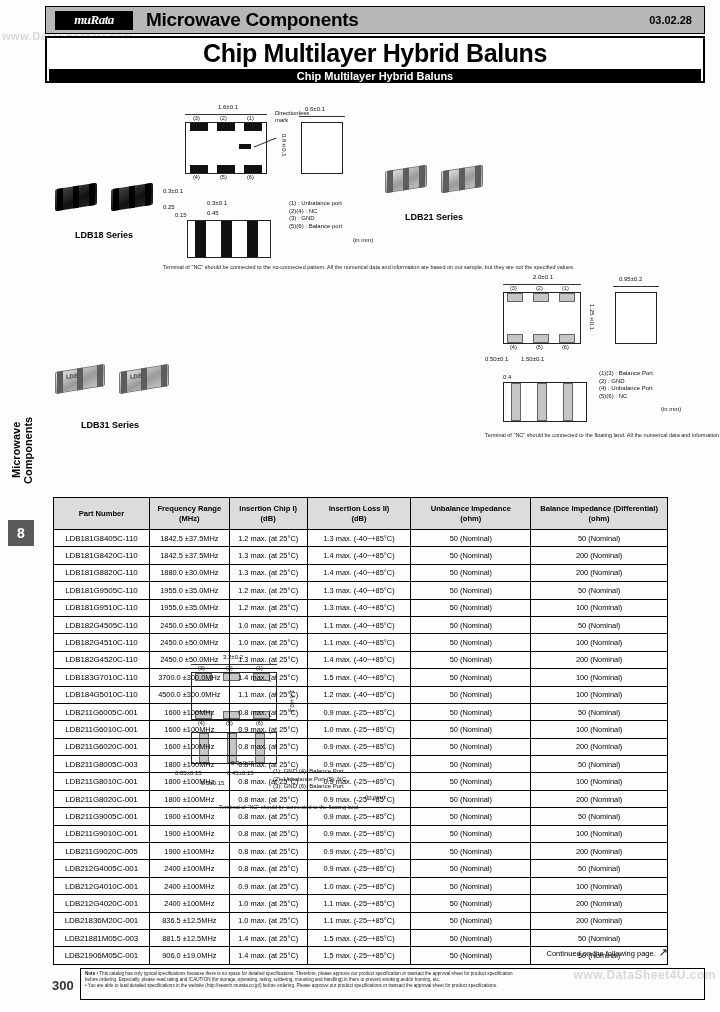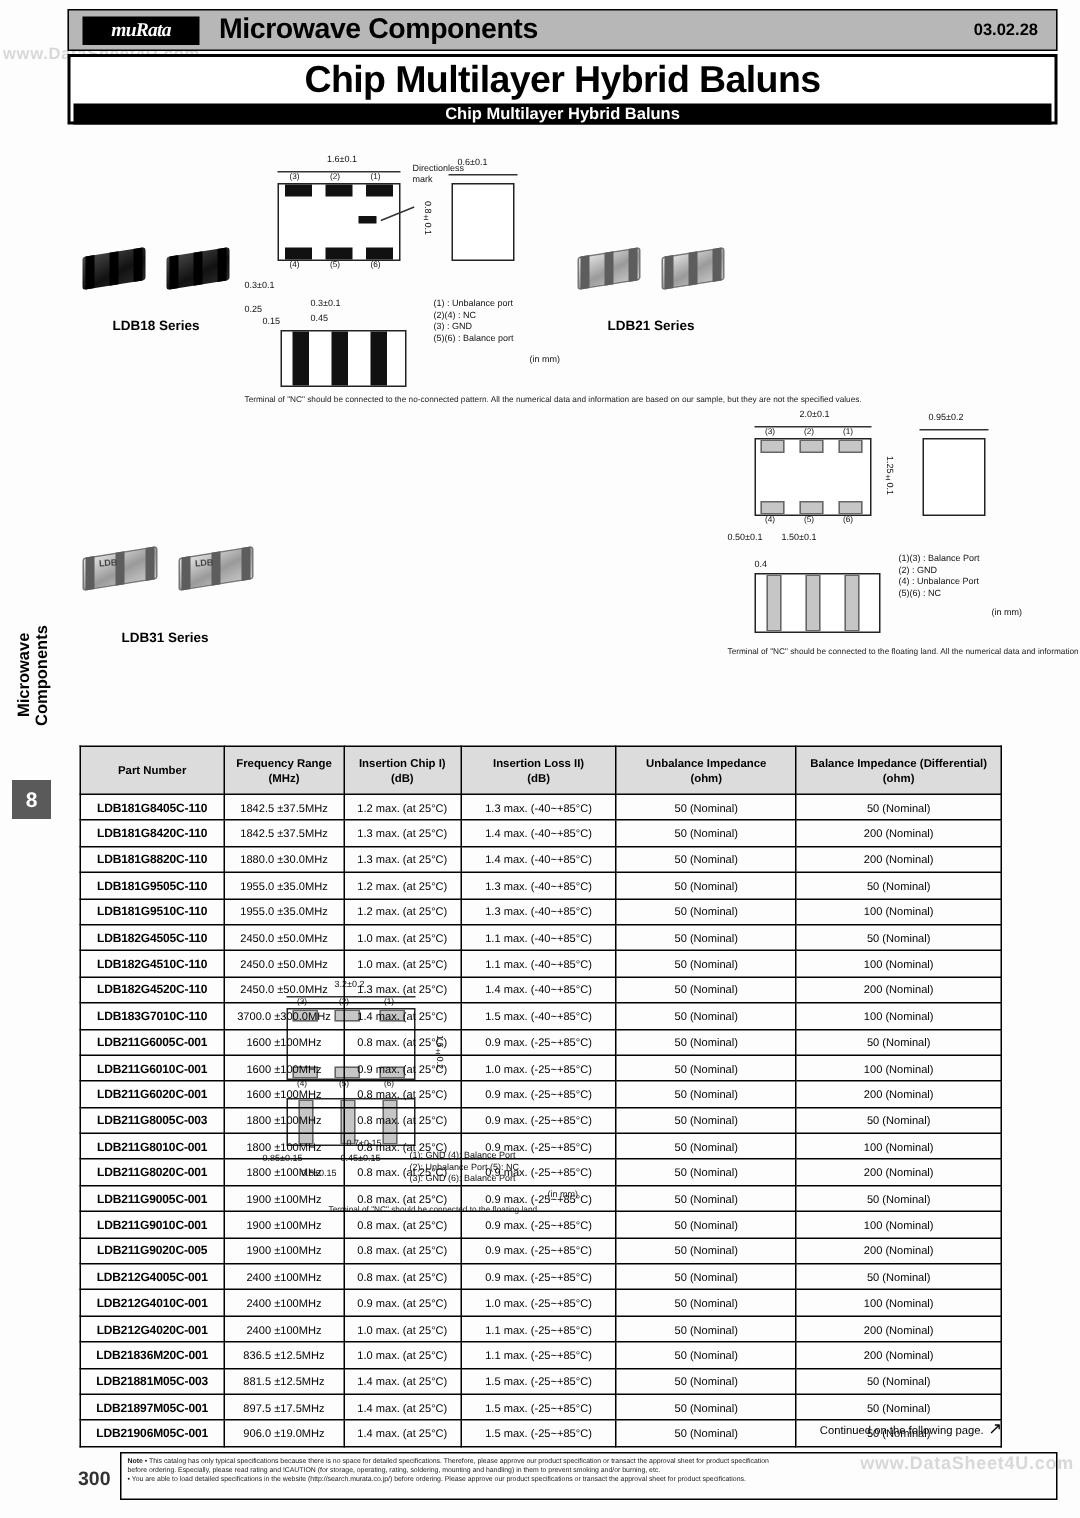--- a/index.html
+++ b/index.html
@@ -80,21 +80,21 @@
   .padblk { position:absolute; background:#111; }
   .padlt { position:absolute; background:#c6c6c6; border:1px solid #666; }
   .pinnum { position:absolute; font-size:5.5px; }
   .legend { position:absolute; font-size:6px; line-height:7.5px; white-space:nowrap; }
   .note-sm { position:absolute; font-size:5.5px; line-height:7px; color:#222; white-space:nowrap; }
 
   
   .tbl { position:absolute; left:53px; top:497px; width:615px; border-collapse:collapse; }
   .tbl th, .tbl td { border:1px solid #000; font-size:7.4px; text-align:center; padding:0; height:17.4px; }
   .tbl th { background:#dcdcdc; font-weight:bold; font-size:7.6px; height:32px; line-height:9.5px; }
-  .tbl td.pn { font-weight:bold; font-size:8px; letter-spacing:-0.1px;text-align:center; }
+  .tbl td.pn { font-weight:normal; font-size:8px; letter-spacing:-0.1px;text-align:center; }
   .c0 { width:96px; } .c1 { width:80px; } .c2 { width:78px; }
   .c3 { width:104px; } .c4 { width:120px; } .c5 { width:137px; }
 
   .contd { position:absolute; right:52px; top:946px; font-size:7.5px; }
   .contd .arr { font-size:11px; margin-left:3px; }
 
   
   .pageno { position:absolute; left:52px; top:978px; font-size:13px; font-weight:bold; color:#333; }
   .notebox { position:absolute; left:80px; top:968px; width:625px; height:32px; border:1px solid #000; padding:2px 4px; }
   .note-line { font-size:4.6px; line-height:6.2px; color:#1a1a1a; white-space:nowrap; }
@@ -115,21 +115,21 @@
 <div class="titlebox">
   <div class="title-main">Chip Multilayer Hybrid Baluns</div>
   <div class="title-sub">Chip Multilayer Hybrid Baluns</div>
 </div>
 
 <div class="side-label">Microwave Components</div>
 <div class="side-tab">8</div>
 
 <div class="figs">
 
-  <div class="fig" style="left:10px; top:78px;">
+  <div class="fig" style="left:10px; top:96px;">
     <div class="chiprow">
       <div class="chip dark">
           <div class="body"></div>
           <div class="term" style="left:2px"></div>
           <div class="term" style="left:18px"></div>
           <div class="term" style="right:2px"></div>
         </div>
       <div class="chip dark">
           <div class="body"></div>
           <div class="term" style="left:2px"></div>
@@ -393,20 +393,28 @@
       </tr>
       <tr>
         <td class="c0 pn">LDB183G7010C-110</td>
         <td class="c1">3700.0 ±300.0MHz</td>
         <td class="c2">1.4 max. (at 25°C)</td>
         <td class="c3">1.5 max. (-40~+85°C)</td>
         <td class="c4">50 (Nominal)</td>
         <td class="c5">100 (Nominal)</td>
       </tr>
       <tr>
+        <td class="c0 pn">LDB184G5010C-110</td>
+        <td class="c1">4500.0 ±300.0MHz</td>
+        <td class="c2">1.1 max. (at 25°C)</td>
+        <td class="c3">1.2 max. (-40~+85°C)</td>
+        <td class="c4">50 (Nominal)</td>
+        <td class="c5">100 (Nominal)</td>
+      </tr>
+      <tr>
         <td class="c0 pn">LDB211G6005C-001</td>
         <td class="c1">1600 ±100MHz</td>
         <td class="c2">0.8 max. (at 25°C)</td>
         <td class="c3">0.9 max. (-25~+85°C)</td>
         <td class="c4">50 (Nominal)</td>
         <td class="c5">50 (Nominal)</td>
       </tr>
       <tr>
         <td class="c0 pn">LDB211G6010C-001</td>
         <td class="c1">1600 ±100MHz</td>
@@ -499,28 +507,20 @@
         <td class="c0 pn">LDB21836M20C-001</td>
         <td class="c1">836.5 ±12.5MHz</td>
         <td class="c2">1.0 max. (at 25°C)</td>
         <td class="c3">1.1 max. (-25~+85°C)</td>
         <td class="c4">50 (Nominal)</td>
         <td class="c5">200 (Nominal)</td>
       </tr>
       <tr>
         <td class="c0 pn">LDB21881M05C-003</td>
         <td class="c1">881.5 ±12.5MHz</td>
-        <td class="c2">1.4 max. (at 25°C)</td>
-        <td class="c3">1.5 max. (-25~+85°C)</td>
-        <td class="c4">50 (Nominal)</td>
-        <td class="c5">50 (Nominal)</td>
-      </tr>
-      <tr>
-        <td class="c0 pn">LDB21897M05C-001</td>
-        <td class="c1">897.5 ±17.5MHz</td>
         <td class="c2">1.4 max. (at 25°C)</td>
         <td class="c3">1.5 max. (-25~+85°C)</td>
         <td class="c4">50 (Nominal)</td>
         <td class="c5">50 (Nominal)</td>
       </tr>
       <tr>
         <td class="c0 pn">LDB21906M05C-001</td>
         <td class="c1">906.0 ±19.0MHz</td>
         <td class="c2">1.4 max. (at 25°C)</td>
         <td class="c3">1.5 max. (-25~+85°C)</td>

